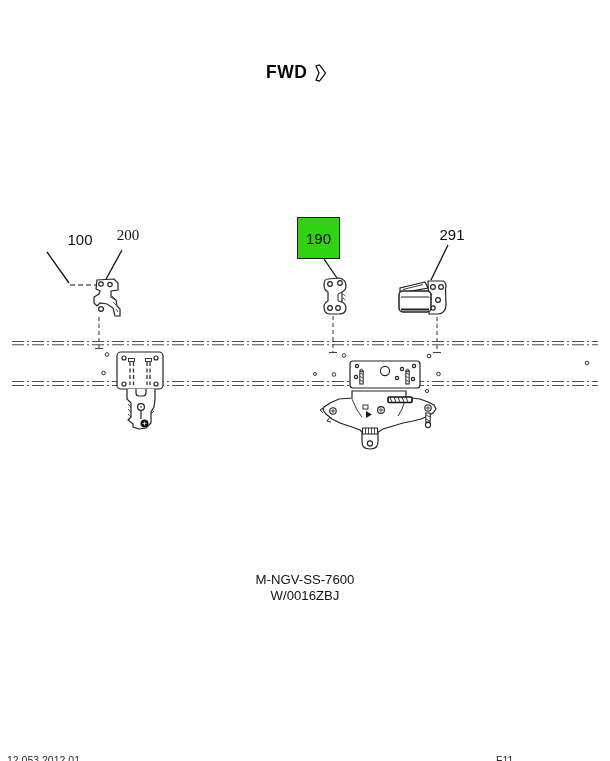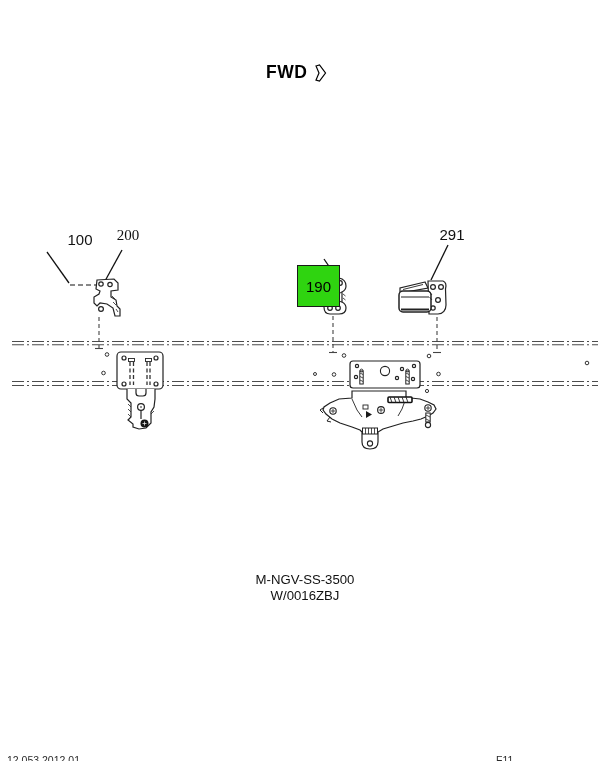--- a/index.html
+++ b/index.html
@@ -157,25 +157,25 @@
 
   <div id="fwd" class="abs">
     <span>FWD</span>
     <svg width="12" height="18" viewBox="0 0 12 18">
       <polygon points="1,2 4.5,1 10.5,9 4.5,17 1,16 4,9" fill="#fff" stroke="#000" stroke-width="1.2"></polygon>
     </svg>
   </div>
 
   <div id="lbl100" class="abs callout-label">100</div>
   <div id="lbl200" class="abs callout-label">200</div>
-  <div id="box190" class="abs" style="background: rgb(47, 212, 16); margin-top: 48px;">
+  <div id="box190" class="abs" style="background: rgb(47, 212, 16);">
     <span>190</span>
   </div>
   <div id="lbl185" class="abs callout-label">291</div>
 
   <div id="caption" class="abs">
-    <div>M-NGV-SS-3500</div>
+    <div>M-NGV-SS-7600</div>
     <div>W/0016ZBJ</div>
   </div>
 
   <div id="footL" class="abs footer-partial">12.053.2012.01</div>
   <div id="footR" class="abs footer-partial">F11</div>
 </div>
 
 </body></html>

